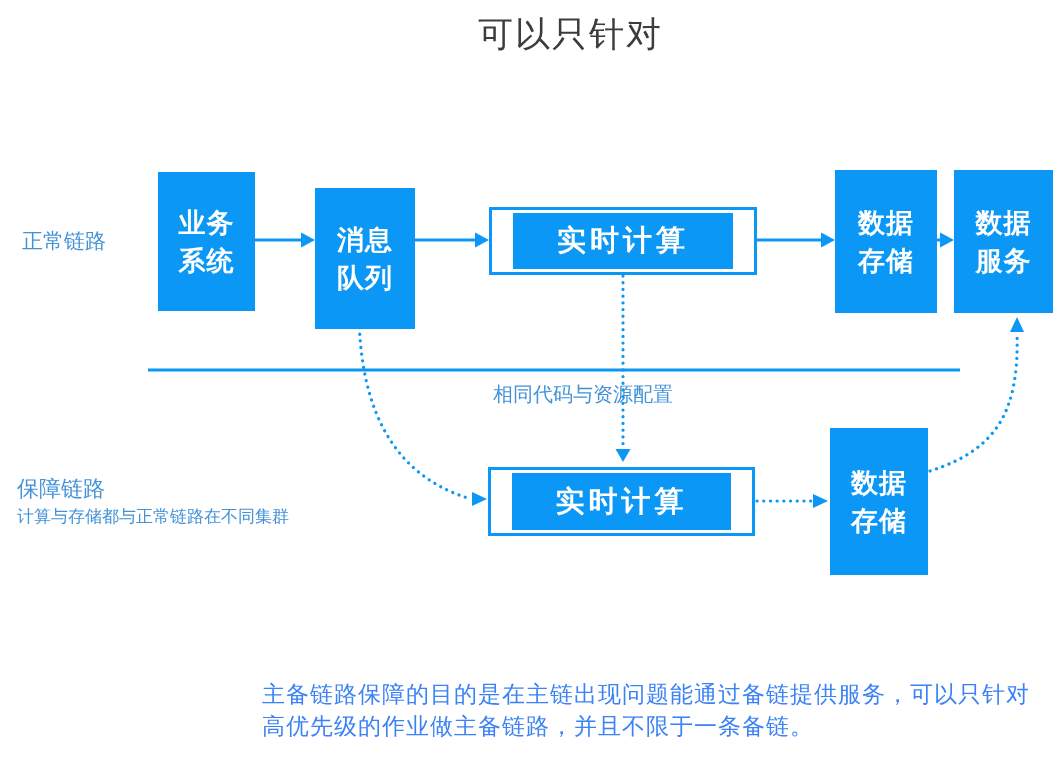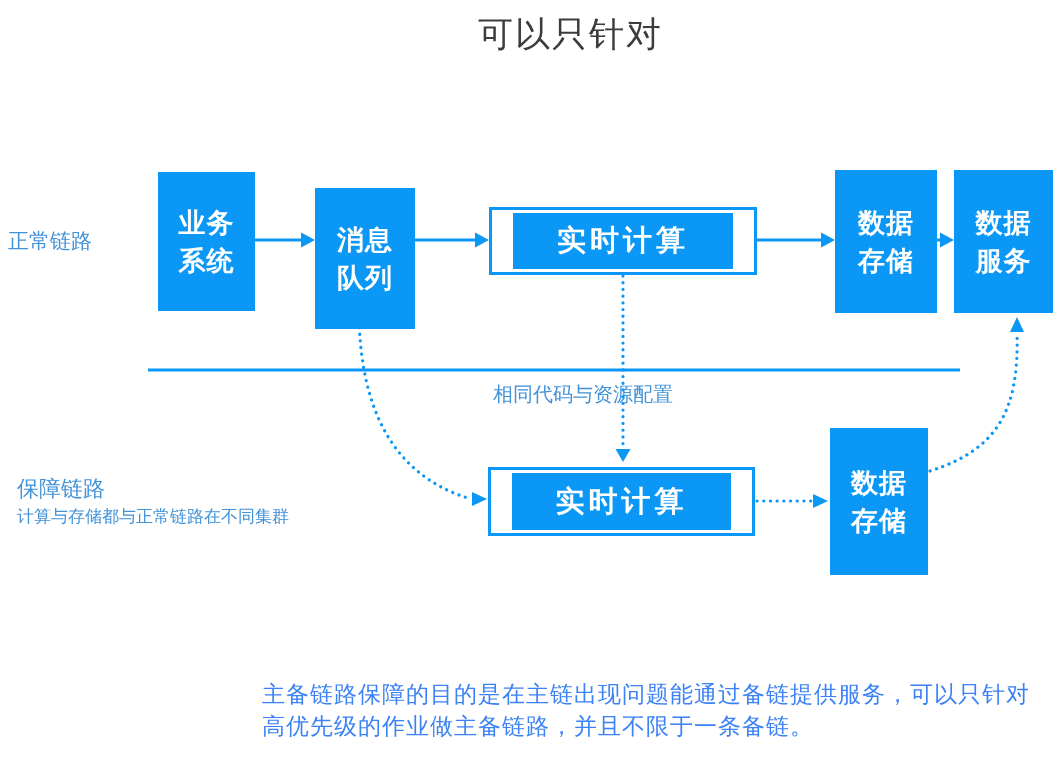--- a/index.html
+++ b/index.html
@@ -6,21 +6,21 @@
   .canvas {
     position:relative; width:1061px; height:760px; background:#ffffff;
     font-family:"Liberation Sans", sans-serif; overflow:hidden;
   }
   .title {
     position:absolute; left:478px; top:11px;
     font-size:35px; letter-spacing:2px; color:#3c3c3c; white-space:nowrap;
   }
   .ann { position:absolute; color:#4292d8; white-space:nowrap; }
   #switch-note  { left:849px; top:111px; font-size:23px; }
-  #normal-label { left:8px;  top:227px; font-size:21px; }
+  #normal-label { left:22px;  top:227px; font-size:21px; }
   #backup-label { left:17px;  top:474px; font-size:22px; }
   #backup-sub   { left:17px;  top:505px; font-size:17px; }
   #same-code    { left:493px; top:381px; font-size:20px; }
   #footer {
     position:absolute; left:262px; top:678px;
     font-size:23px; line-height:32px; letter-spacing:1px; color:#3b82f6; white-space:nowrap;
   }
   .node {
     position:absolute; background:#0a97f5; color:#ffffff;
     display:flex; align-items:center; justify-content:center; text-align:center;

